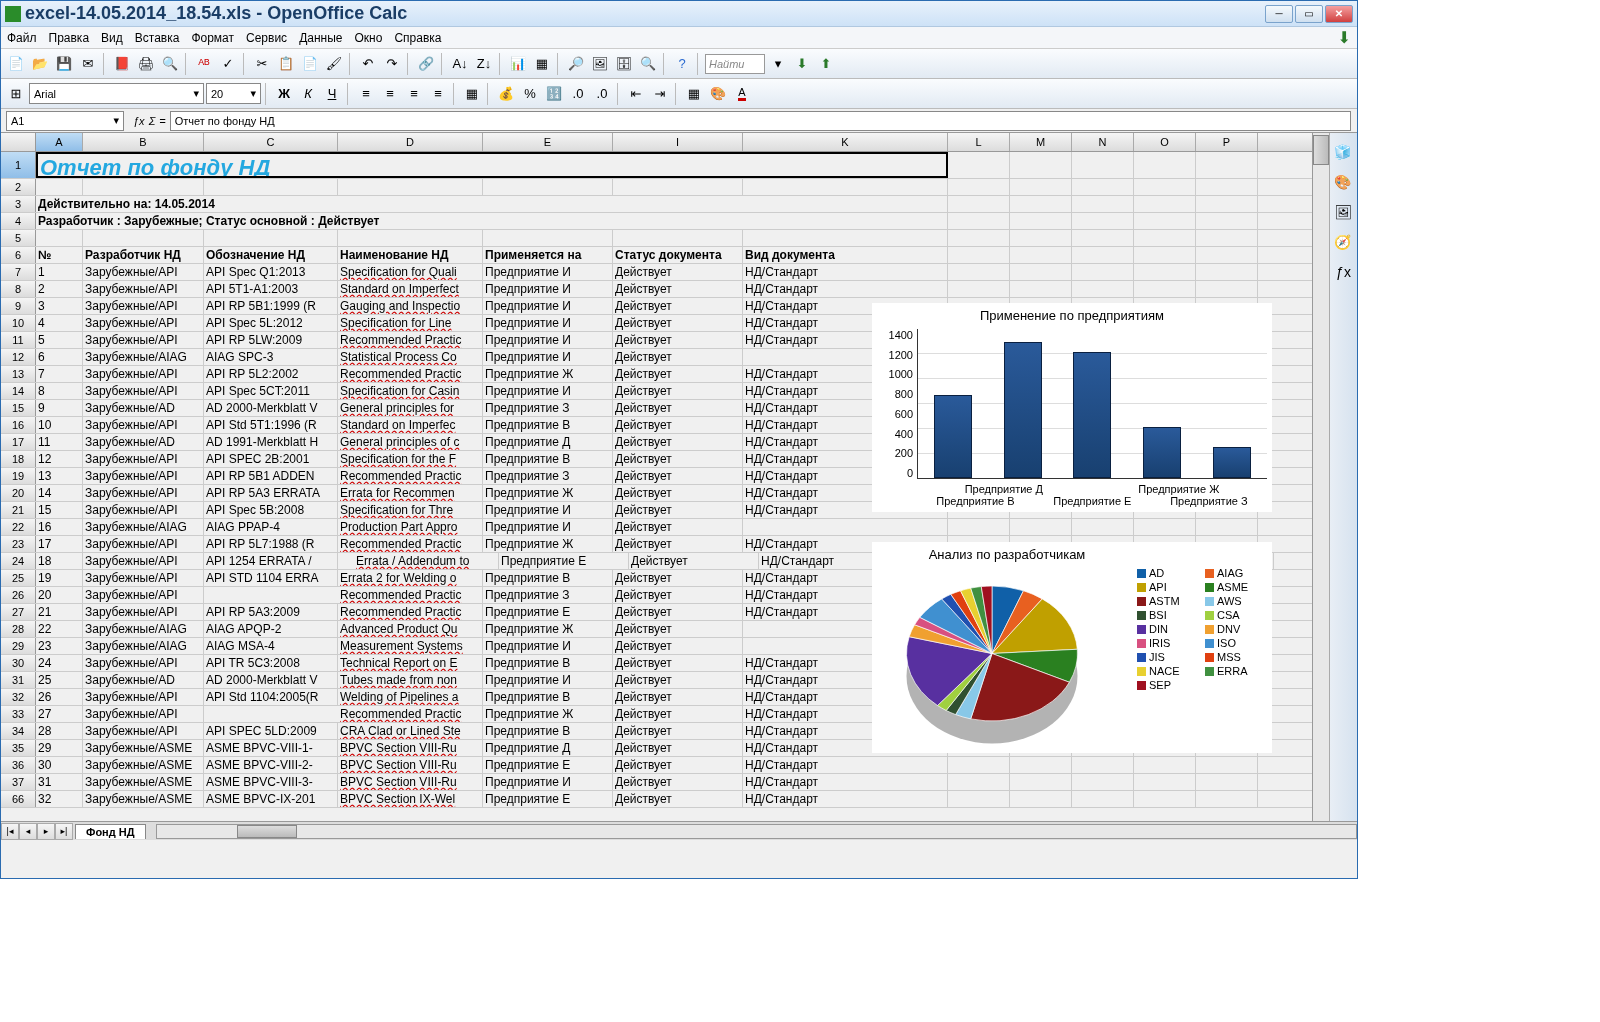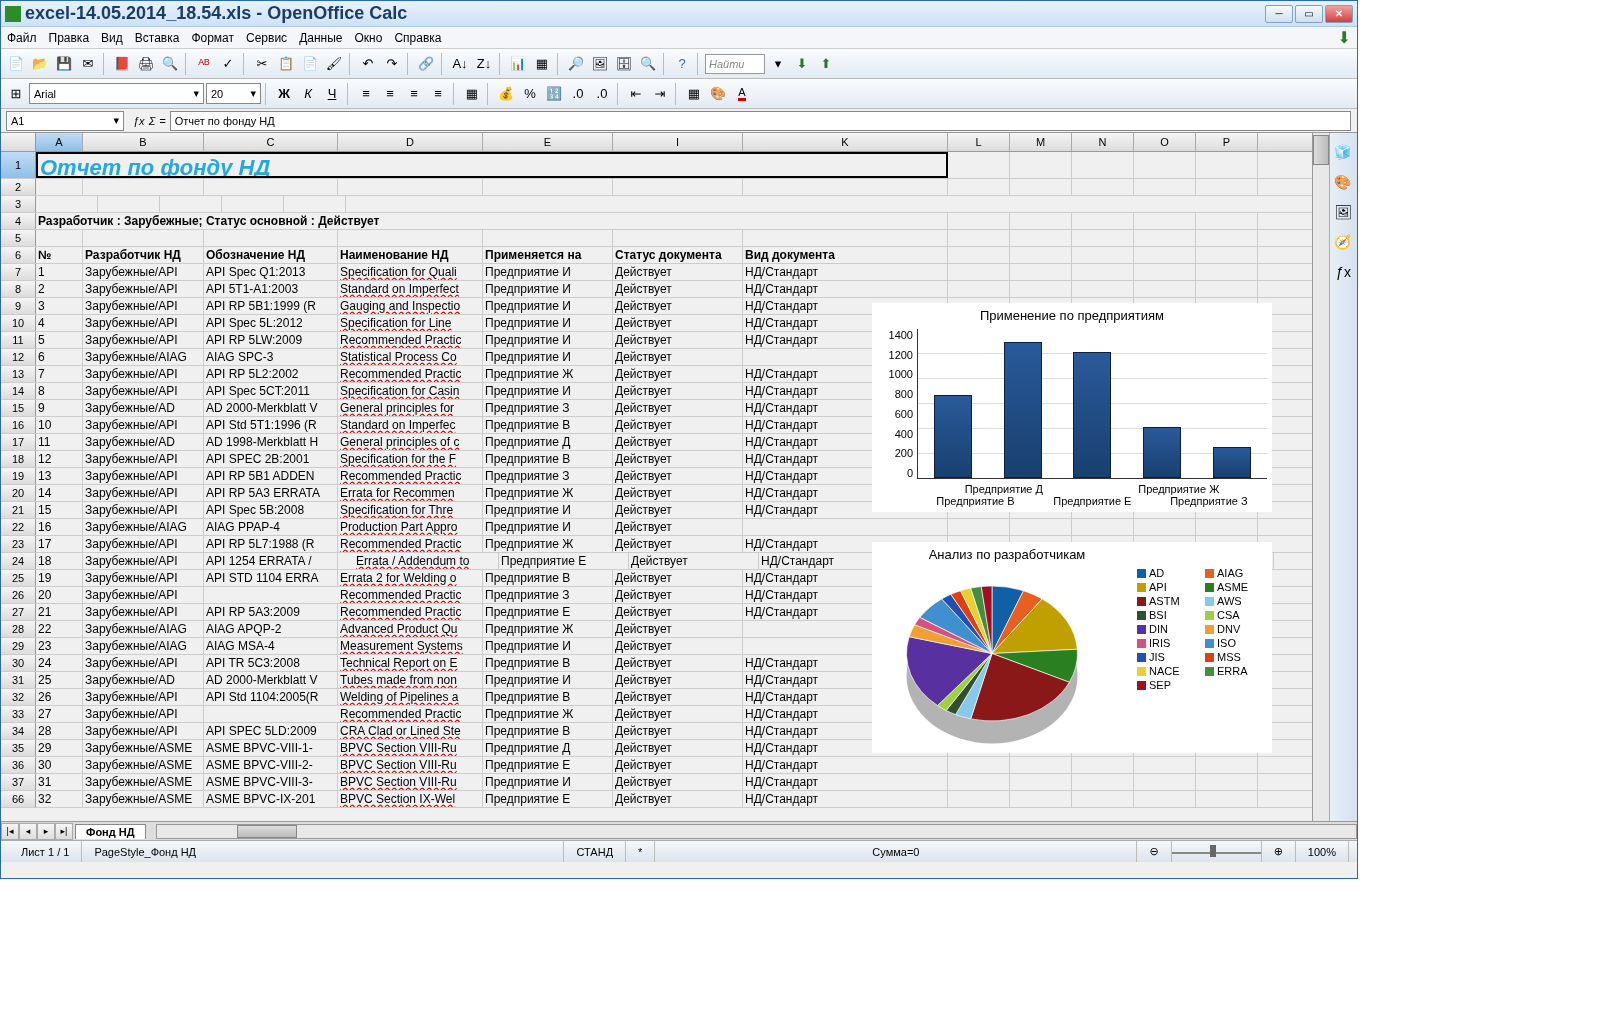--- a/index.html
+++ b/index.html
@@ -226,20 +226,21 @@
             <div class="cell" style="width: 130px;"></div>
             <div class="cell" style="width: 205px;"></div>
             <div class="cell" style="width: 62px;"></div>
             <div class="cell" style="width: 62px;"></div>
             <div class="cell" style="width: 62px;"></div>
             <div class="cell" style="width: 62px;"></div>
             <div class="cell" style="width: 62px;"></div>
           </div>
           <div class="row">
             <div class="rn">3</div>
+            <div class="cell bold" style="width: 912px;">Действительно на: 14.05.2014</div>
             <div class="cell" style="width: 62px;"></div>
             <div class="cell" style="width: 62px;"></div>
             <div class="cell" style="width: 62px;"></div>
             <div class="cell" style="width: 62px;"></div>
             <div class="cell" style="width: 62px;"></div>
           </div>
           <div class="row">
             <div class="rn">4</div>
             <div class="cell bold" style="width: 912px;">Разработчик : Зарубежные; Статус основной : Действует</div>
             <div class="cell" style="width: 62px;"></div>
@@ -425,21 +426,21 @@
             <div class="cell" style="width: 62px;"></div>
             <div class="cell" style="width: 62px;"></div>
             <div class="cell" style="width: 62px;"></div>
             <div class="cell" style="width: 62px;"></div>
             <div class="cell" style="width: 62px;"></div>
           </div>
           <div class="row">
             <div class="rn">17</div>
             <div class="cell" style="width: 47px;">11</div>
             <div class="cell" style="width: 121px;">Зарубежные/AD</div>
-            <div class="cell" style="width: 134px;">AD 1998-Merkblatt H</div>
+            <div class="cell" style="width: 134px;">AD 1991-Merkblatt H</div>
             <div class="cell redunder" style="width: 145px;">General principles of c</div>
             <div class="cell" style="width: 130px;">Предприятие Д</div>
             <div class="cell" style="width: 130px;">Действует</div>
             <div class="cell" style="width: 205px;">НД/Стандарт</div>
             <div class="cell" style="width: 62px;"></div>
             <div class="cell" style="width: 62px;"></div>
             <div class="cell" style="width: 62px;"></div>
             <div class="cell" style="width: 62px;"></div>
             <div class="cell" style="width: 62px;"></div>
           </div>
@@ -906,27 +907,13 @@
     <div class="navbtn">|◂</div>
     <div class="navbtn">◂</div>
     <div class="navbtn">▸</div>
     <div class="navbtn">▸|</div>
     <div class="tab">Фонд НД</div>
     <div class="hscroll">
         <div class="thumb"></div>
       </div>
   </div>
 
-  <div class="statusbar">
-    <div class="sec">Лист 1 / 1</div>
-    <div class="sec" style="flex:1">PageStyle_Фонд НД</div>
-    <div class="sec">СТАНД</div>
-    <div class="sec">*</div>
-    <div class="sec" style="flex:1;justify-content:center">Сумма=0</div>
-    <div class="sec">⊖</div>
-    <div class="sec" style="width:90px;position:relative">
-        <div style="position:absolute;left:0;right:0;top:50%;height:2px;background:#888"></div>
-        <div style="position:absolute;left:38px;top:4px;width:6px;height:12px;background:#666"></div>
-      </div>
-    <div class="sec">⊕</div>
-    <div class="sec">100%</div>
-  </div>
 </div>
 
 </body></html>

